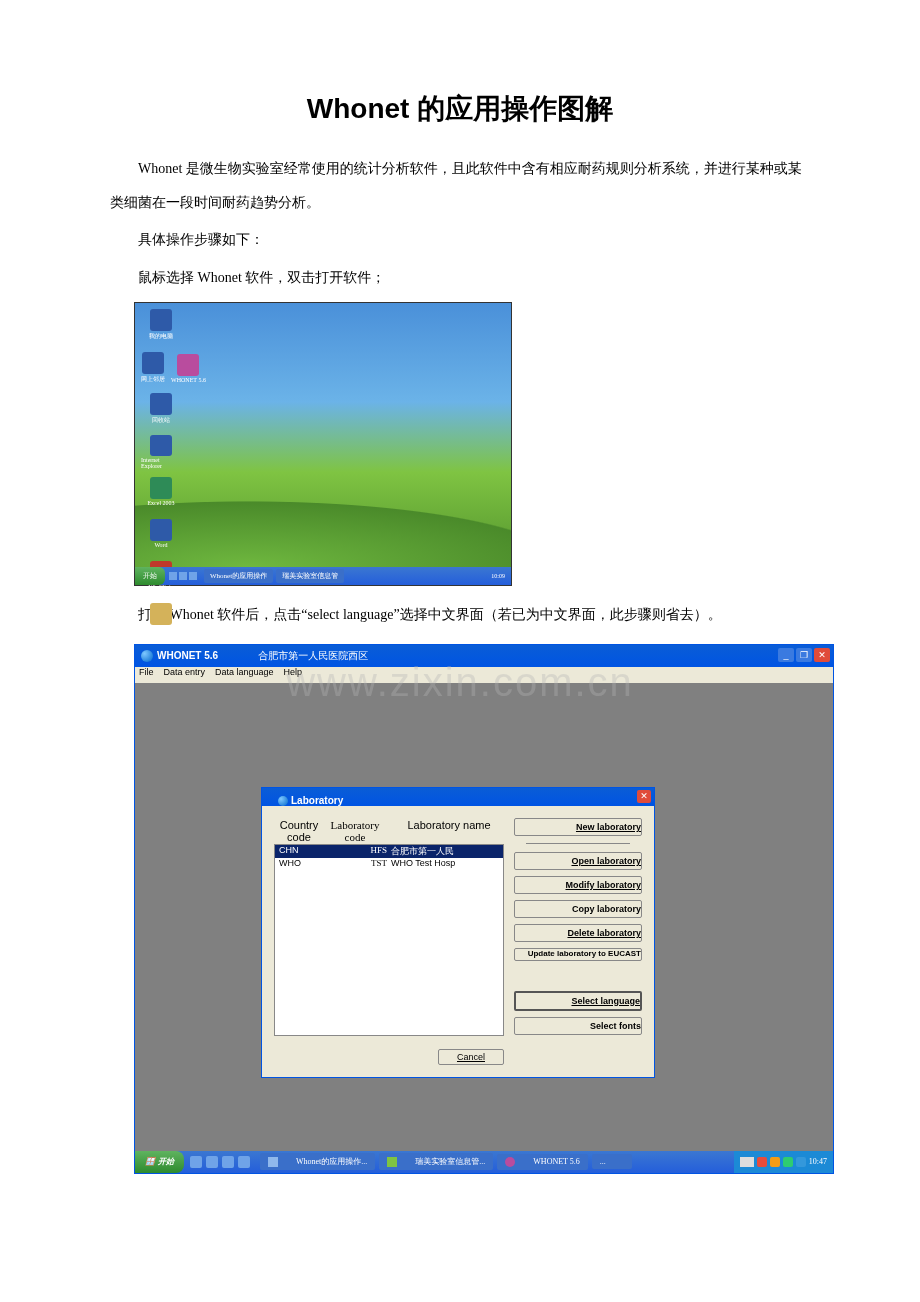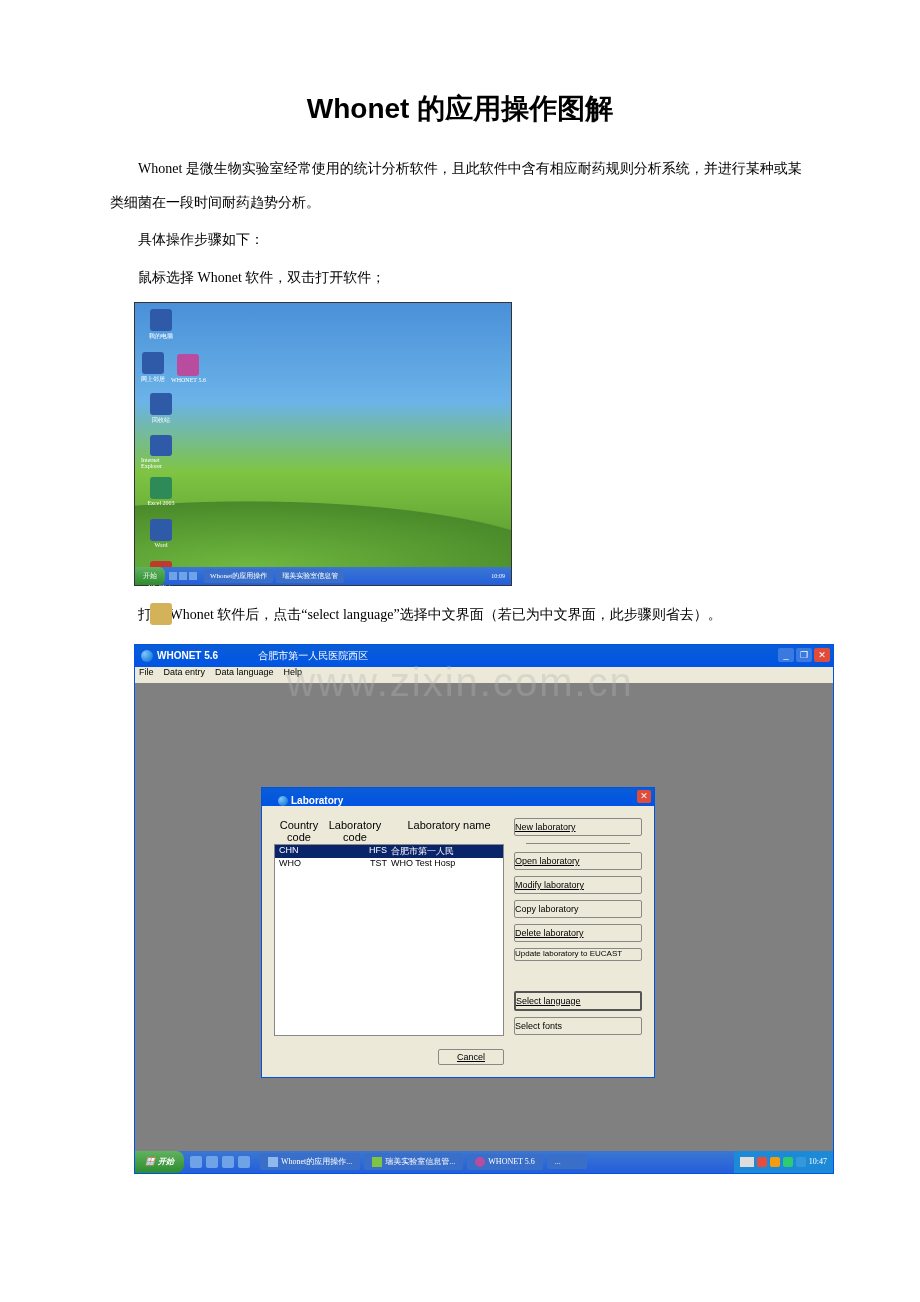--- a/index.html
+++ b/index.html
@@ -227,21 +227,21 @@
       font-size: 9px;
       overflow: hidden;
     }
     .lab-row {
       display: flex;
       padding: 0 2px;
     }
     .lab-row.selected { background: #0a246a; color: #fff; }
     .lab-row div { padding: 0 2px; white-space: nowrap; overflow: hidden; }
     .col-country { width: 50px; }
-    .col-labcode { width: 62px; text-align: right; }
+    .col-labcode { width: 62px; text-align: right; font-family: Liberation Serif, serif; }
     .col-labname { flex: 1; padding-left: 8px; }
     .lab-cancel {
       text-align: right;
       margin-top: 10px;
     }
     .lab-btn {
       display: inline-block;
       font-size: 9px;
       padding: 2px 18px;
       background: #ece9d8;
@@ -251,22 +251,23 @@
       font-family: Arial;
     }
     .lab-right {
       width: 128px;
       display: flex;
       flex-direction: column;
       gap: 6px;
     }
     .lab-right .lab-btn {
       width: 100%;
-      text-align: left;
+      text-align: right;
       padding: 3px 0;
+      font-weight: bold;
     }
     .lab-right .underline { text-decoration: underline; text-decoration-thickness: 1px; }
     .lab-right .spacer { height: 18px; }
     .lab-right .tiny { font-size: 8px; line-height: 1.1; padding: 1px 0; }
 
     .taskbar2 {
       position: absolute;
       bottom: 0;
       left: 0;
       right: 0;
@@ -289,21 +290,21 @@
     }
     .taskbar2 .ql { display: flex; gap: 4px; margin: 0 6px; }
     .taskbar2 .ql-ic { width: 12px; height: 12px; background: #6fa3e8; border-radius: 2px; }
     .taskbar2 .tb-item {
       background: #3a6fc9;
       padding: 3px 8px;
       margin-left: 4px;
       border-radius: 2px;
       display: flex;
       align-items: center;
-      gap: 3px;
+      gap: 18px;
     }
     .taskbar2 .tb-item .sq { width: 10px; height: 10px; background: #8fb8ec; }
     .taskbar2 .tb-tray {
       margin-left: auto;
       background: #1c8ad6;
       padding: 3px 6px;
       height: 100%;
       display: flex;
       align-items: center;
       gap: 3px;

